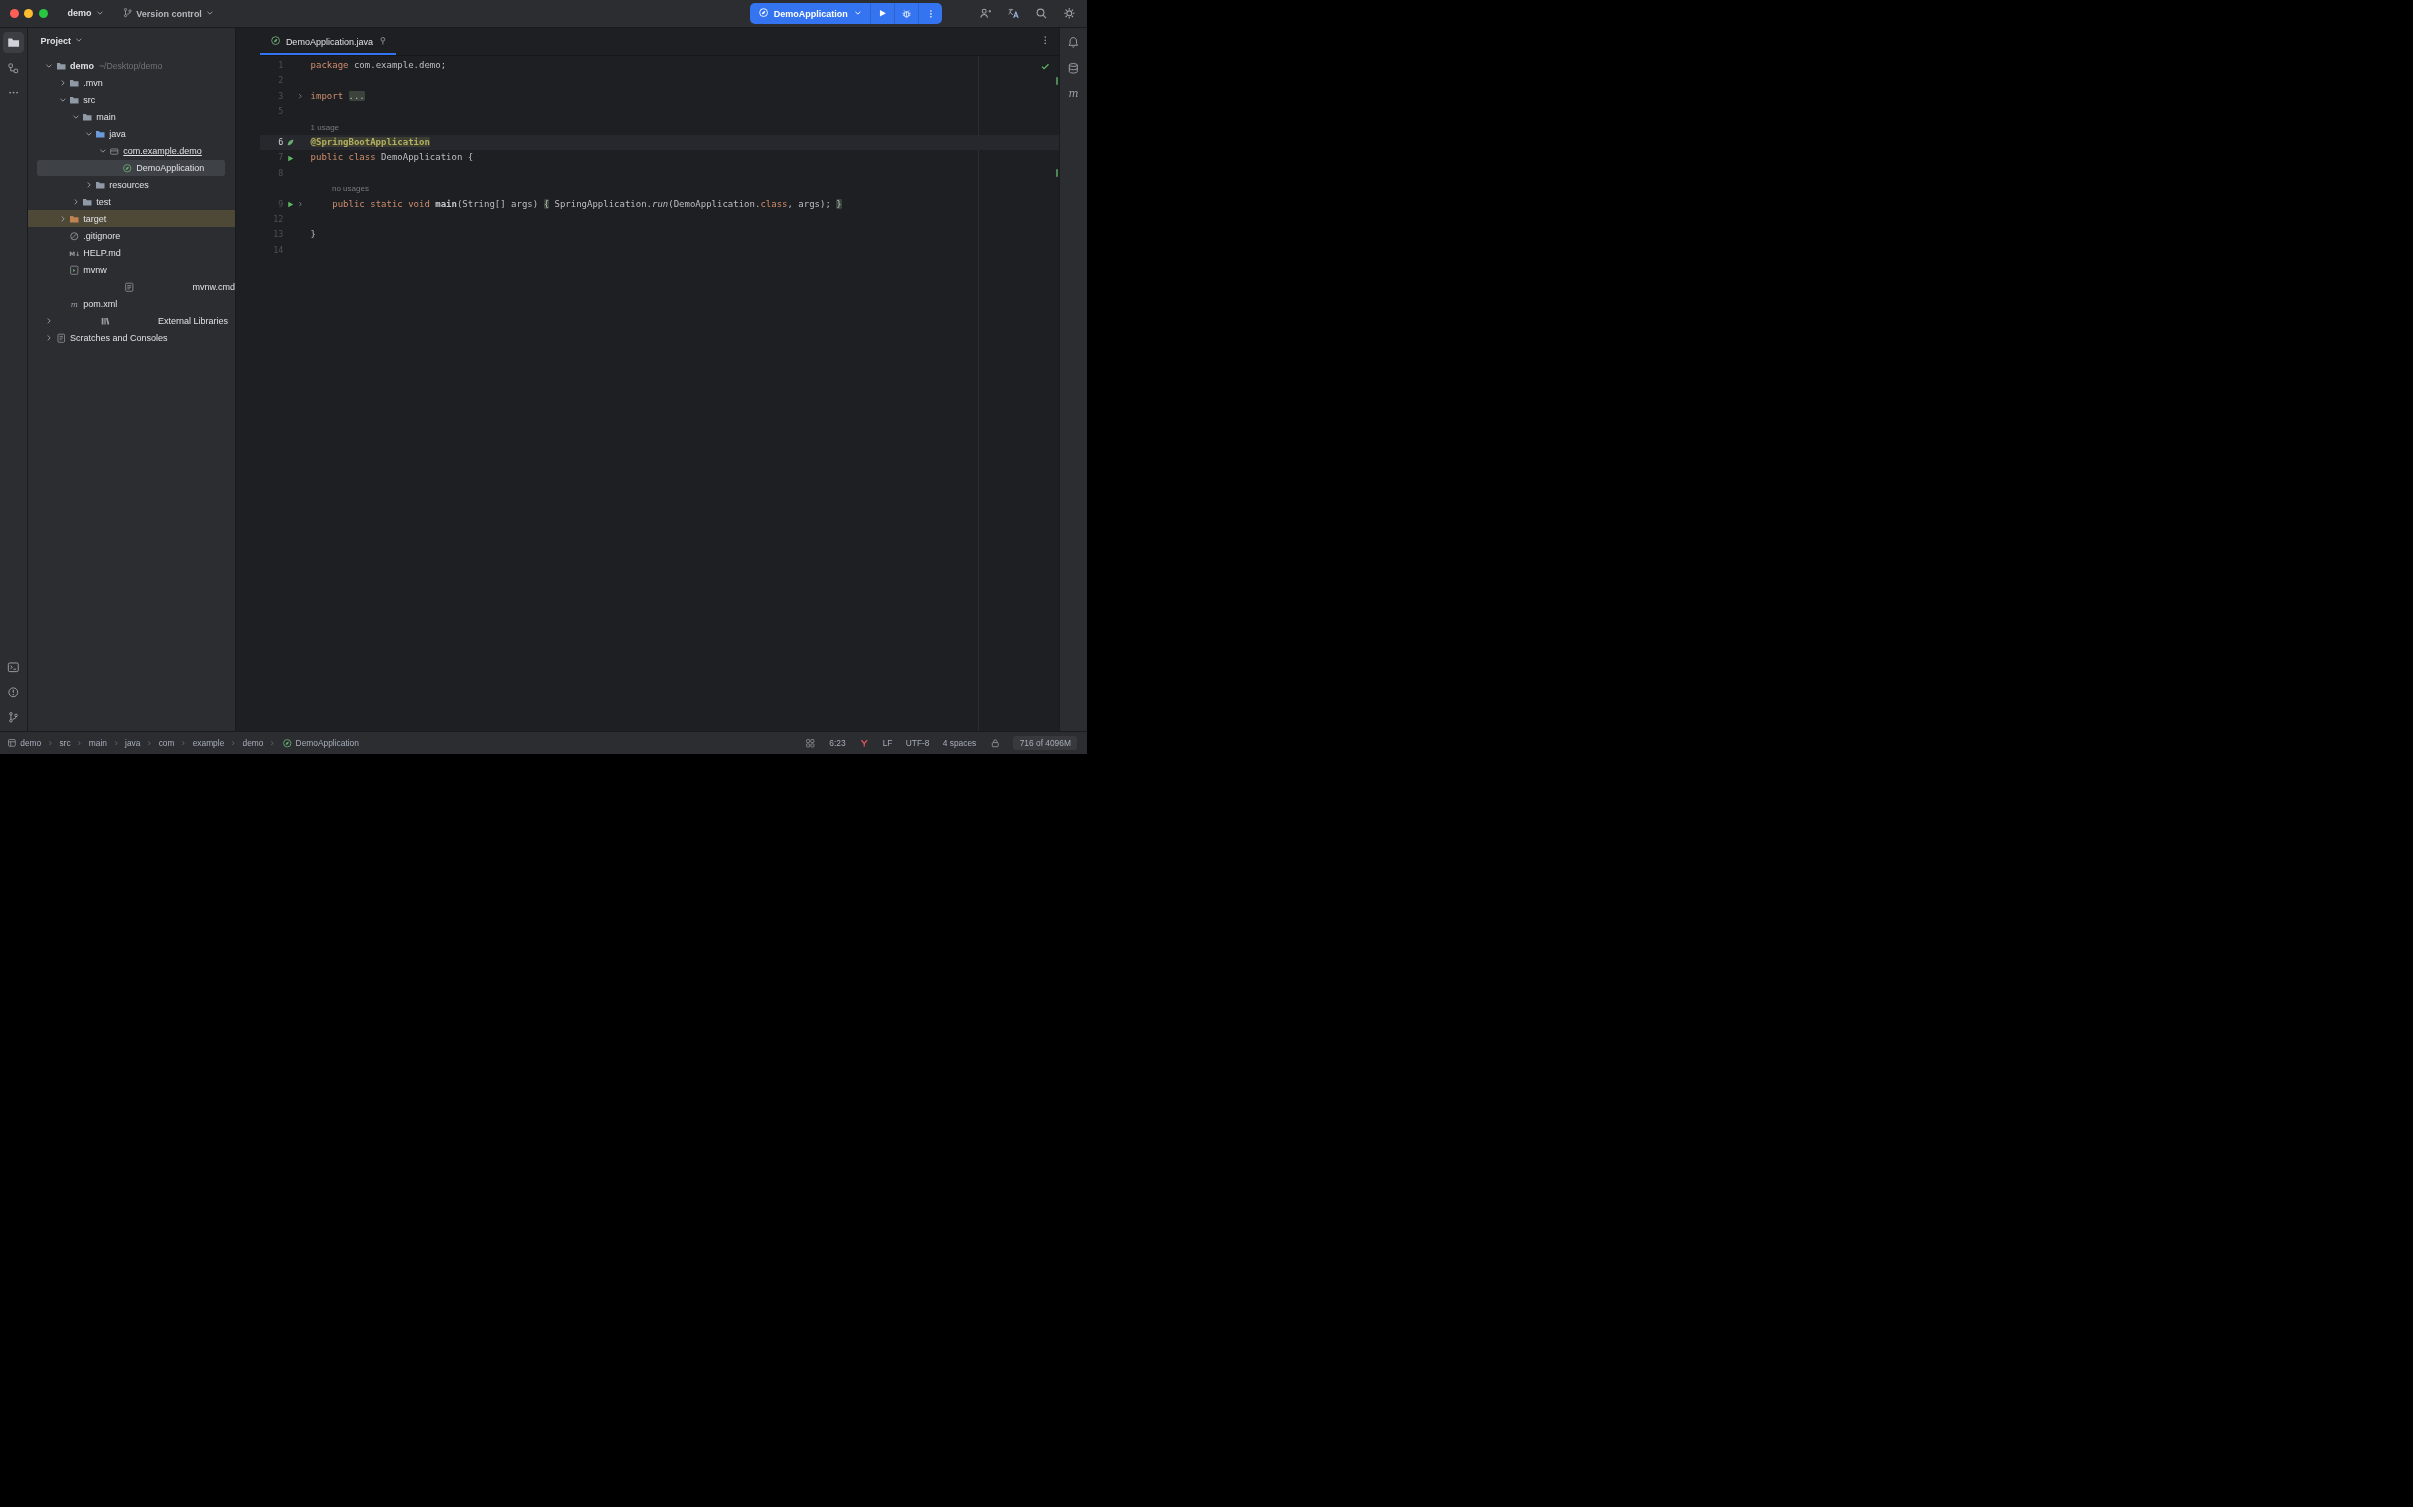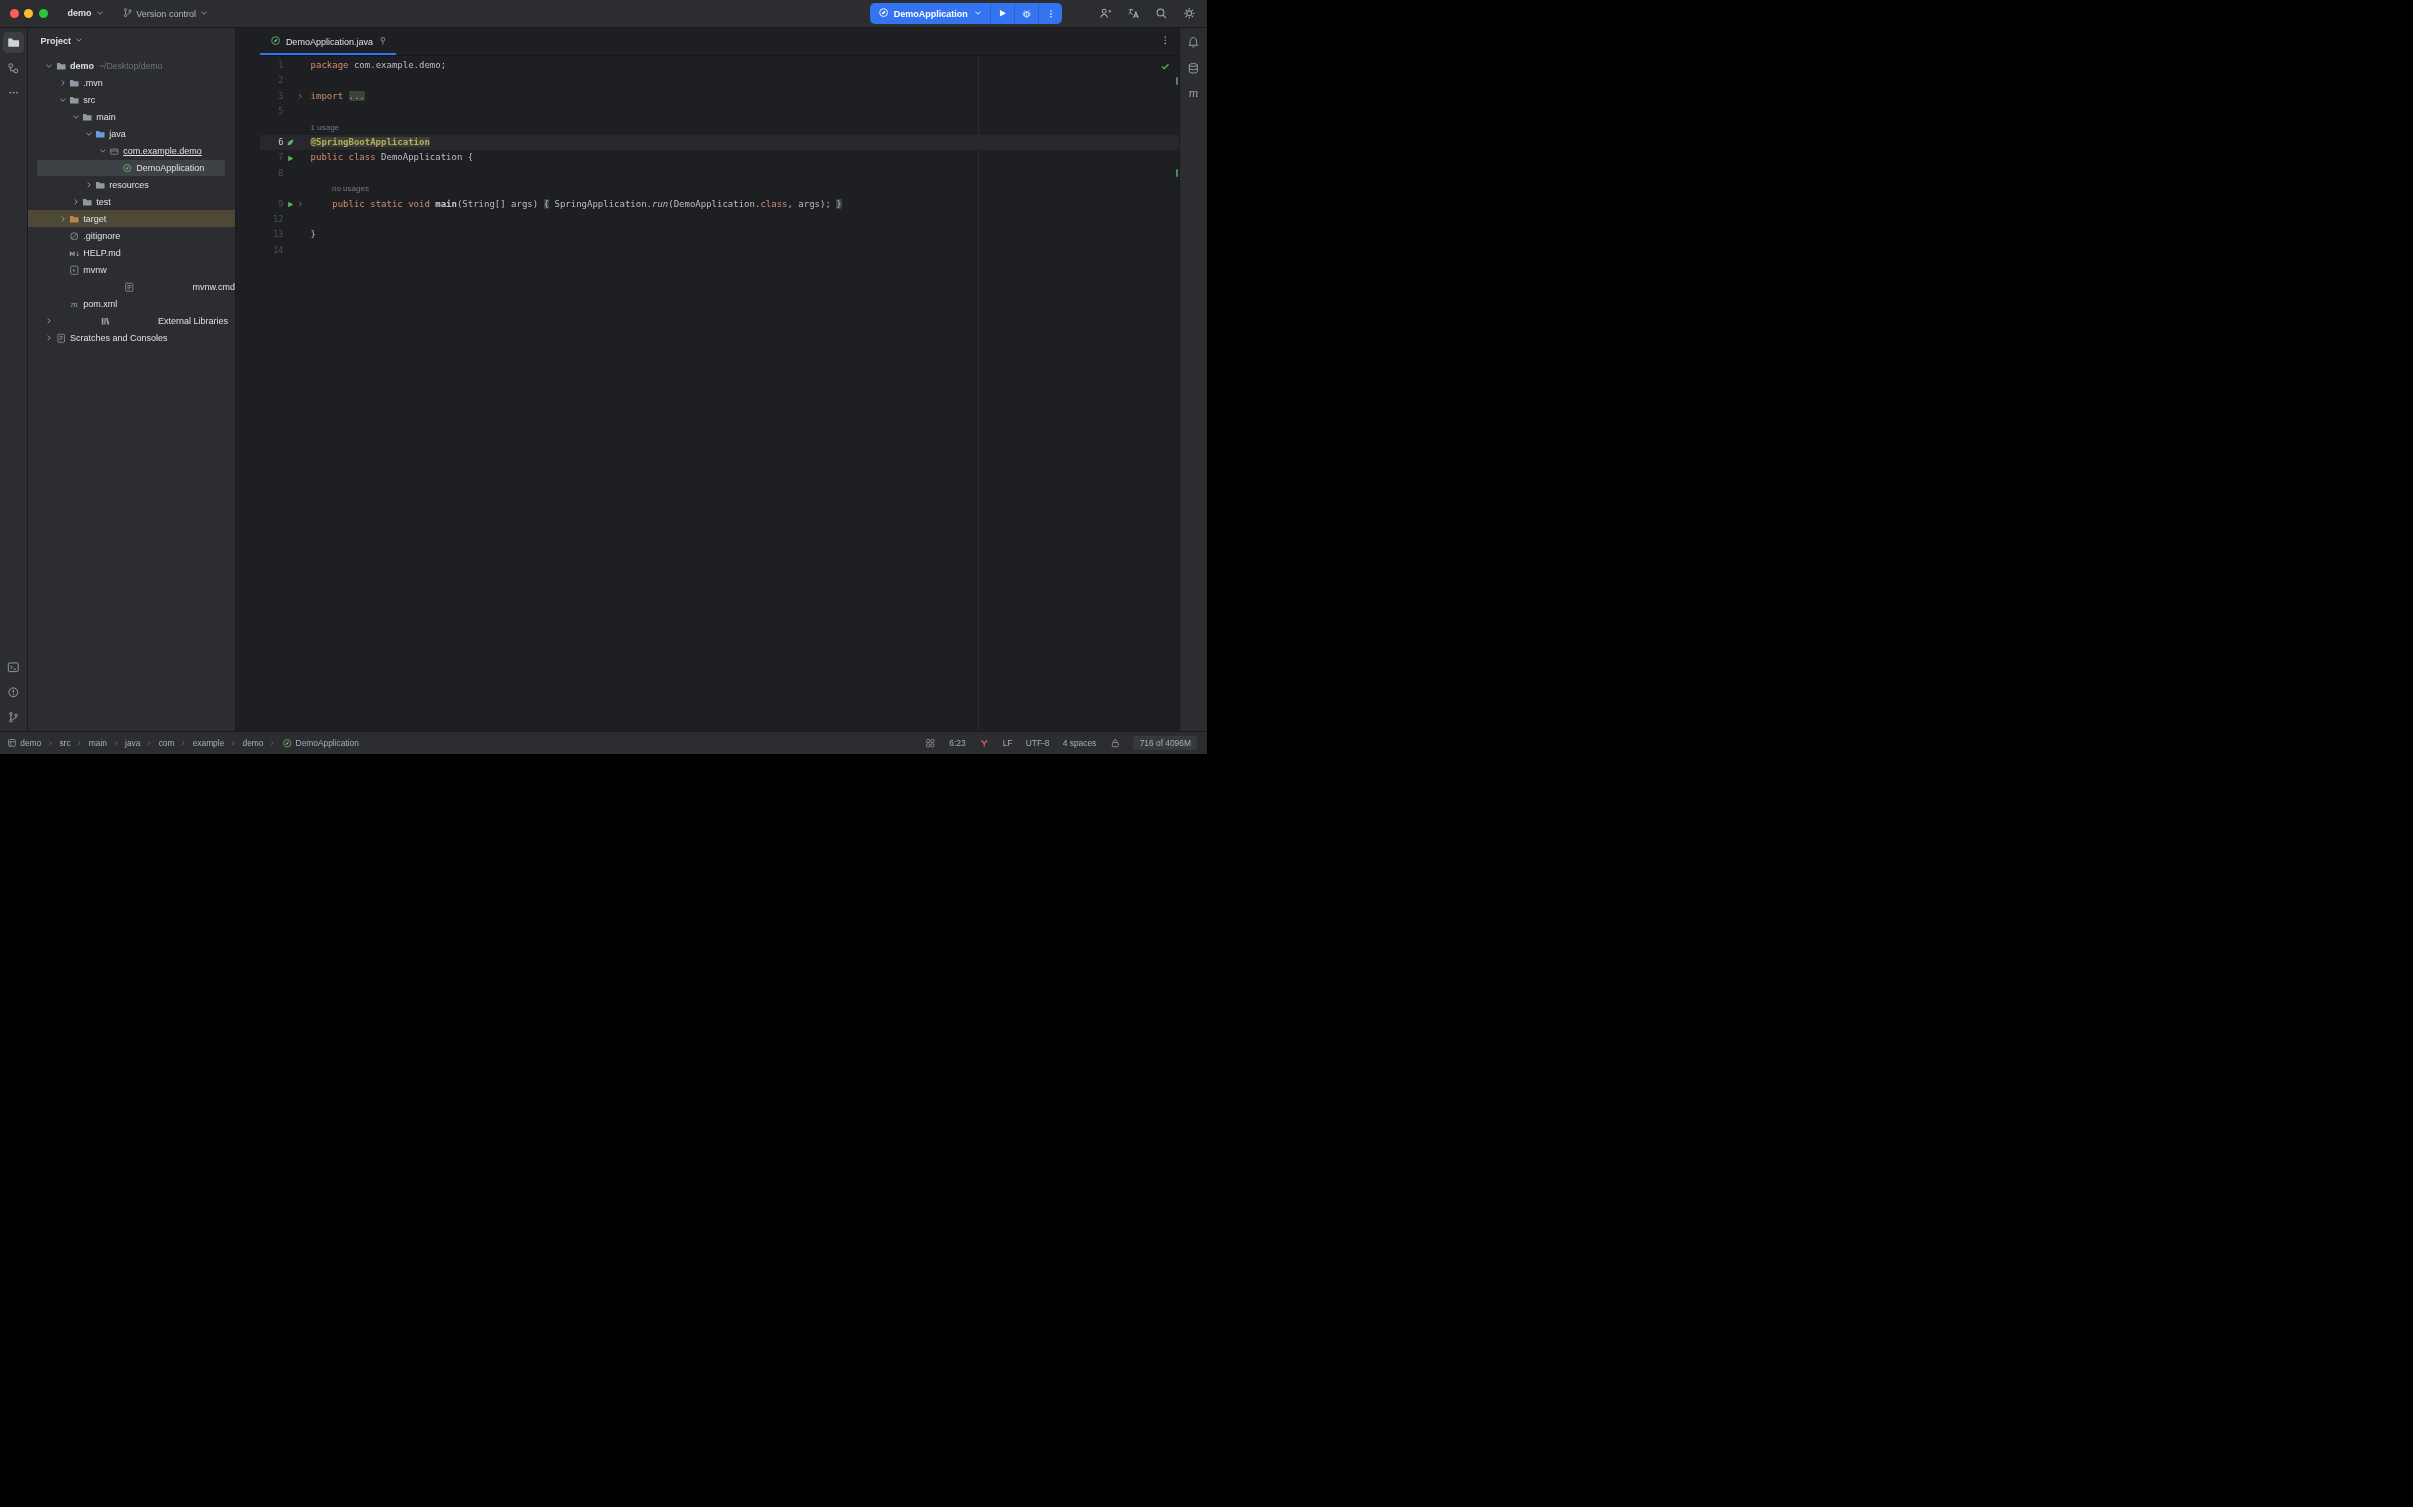--- a/index.html
+++ b/index.html
@@ -1,26 +1,26 @@
 <!DOCTYPE html>
 <html style="font-size:11.2px"><head>
 <meta charset="utf-8">
 <style>
   *{margin:0;padding:0;box-sizing:border-box;}
   html,body{background:#000;}
   body{font-family:"Liberation Sans",sans-serif;-webkit-font-smoothing:antialiased;user-select:none;}
-  .app{width:1207px;height:754px;background:#1e1f22;color:#bcbec4;display:flex;flex-direction:column;overflow:hidden;position:relative;}
+  .app{width:1087px;height:754px;background:#1e1f22;color:#bcbec4;display:flex;flex-direction:column;overflow:hidden;position:relative;}
 
   
   .titlebar{height:28px;flex:none;background:#2b2d30;border-bottom:0.7px solid #1a1b1e;display:flex;align-items:center;padding:0 7px 0 9.8px;}
   .traffic{display:flex;gap:5.6px;margin-right:14px;}
   .tl{width:9px;height:9px;border-radius:50%;display:inline-block;}
   .tl.red{background:#ff5f57}.tl.yellow{background:#febc2e}.tl.green{background:#28c840}
   .tb-widget{display:flex;align-items:center;gap:3.5px;padding:3.5px 5.6px;border-radius:4.2px;color:#dfe1e5;font-size:9px;font-weight:700;}
-  .tb-widget.vcs{color:#b4b8bf;font-weight:400;margin-left:5.6px;}
+  .tb-widget.vcs{color:#b4b8bf;font-weight:700;margin-left:5.6px;}
   .tb-spacer{flex:1;}
   .run-widget{display:flex;align-items:stretch;height:21px;background:#3574f0;border-radius:4.9px;overflow:hidden;color:#fff;}
   .run-config{display:flex;align-items:center;gap:4.9px;padding:0 7.7px;font-size:9px;font-weight:600;}
   .run-btn{display:flex;align-items:center;justify-content:center;width:24px;border-left:0.7px solid rgba(0,0,0,.14);}
   .tb-icons{display:flex;align-items:center;gap:5.6px;margin-left:32px;}
   .tb-icon{width:22.3px;height:22.3px;border-radius:4.2px;display:flex;align-items:center;justify-content:center;}
 
   
   .workspace{flex:1;display:flex;min-height:0;}
   .stripe{width:28px;flex:none;background:#2b2d30;display:flex;flex-direction:column;align-items:center;padding:4.2px 0 2.8px;gap:4.2px;}

